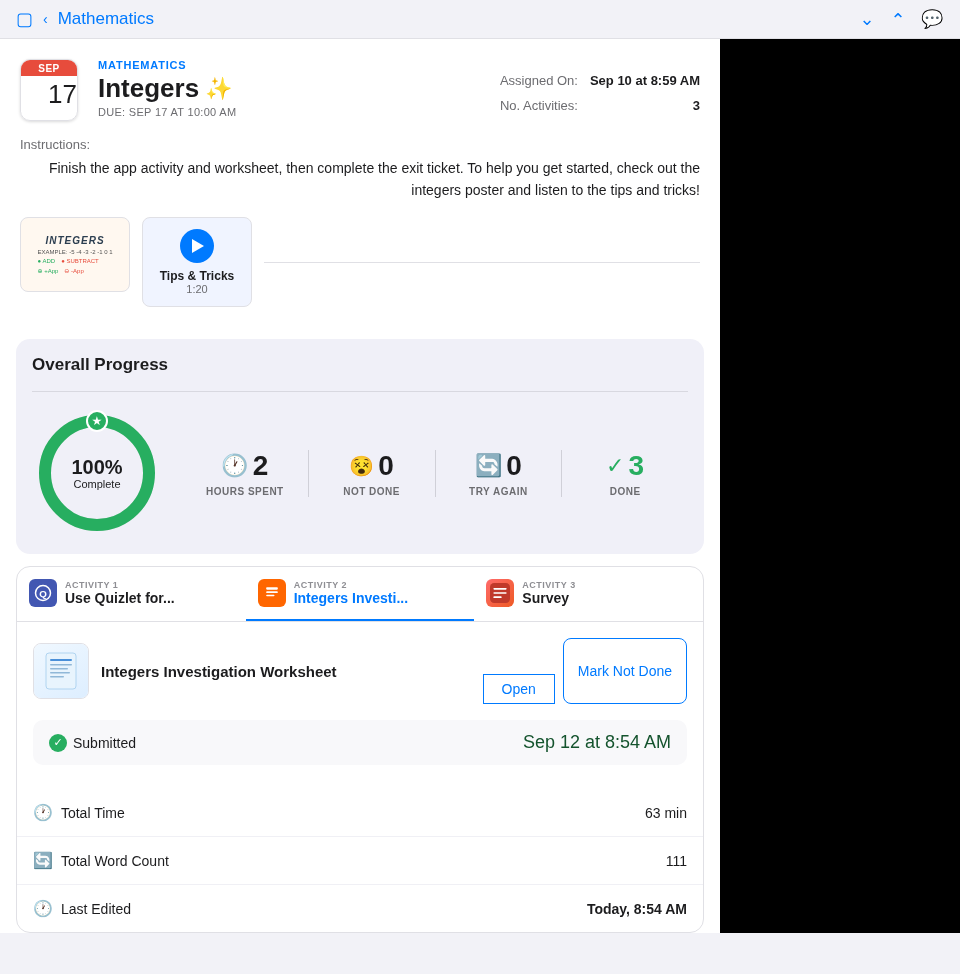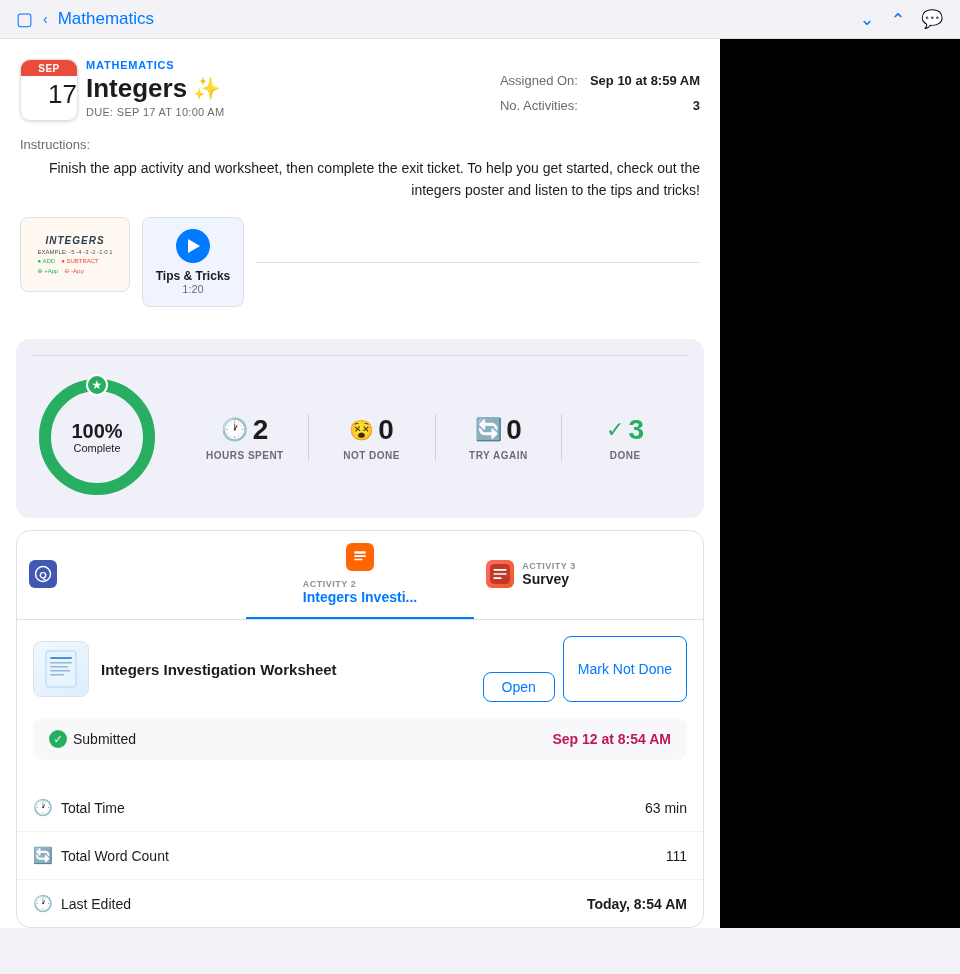--- a/index.html
+++ b/index.html
@@ -54,21 +54,21 @@
 
     .right-panel {
       width: 240px;
       background: #000000;
     }
 
     
     .assignment-header {
       display: flex;
       padding: 20px 20px 16px 20px;
-      gap: 8px;
+      gap: 20px;
     }
 
     .calendar-icon {
       width: 58px;
       height: 62px;
       border-radius: 10px;
       border: 1px solid #e0e0e5;
       overflow: hidden;
       flex-shrink: 0;
       box-shadow: 0 1px 3px rgba(0,0,0,0.15);
@@ -200,21 +200,21 @@
     .integers-row {
       display: flex;
       gap: 6px;
       margin-top: 3px;
       font-size: 6px;
     }
     .int-add { color: #27ae60; font-size: 6px; }
     .int-sub { color: #e74c3c; font-size: 6px; }
 
     .attachment-video {
-      width: 102px;
+      width: 110px;
       height: 90px;
       border: 1px solid #e0e0e5;
       border-radius: 8px;
       background: #f0f4ff;
       display: flex;
       flex-direction: column;
       align-items: center;
       justify-content: center;
       cursor: pointer;
       padding: 8px;
@@ -392,21 +392,20 @@
       padding: 12px 12px;
       display: flex;
       align-items: center;
       gap: 8px;
       cursor: pointer;
       border-bottom: 2px solid transparent;
       position: relative;
     }
     .activity-tab.active {
       border-bottom: 2px solid #007aff;
-      flex-direction: column;
     }
 
     .activity-tab-icon {
       width: 28px;
       height: 28px;
       border-radius: 6px;
       flex-shrink: 0;
     }
     .activity-tab-icon.quizlet {
       background: #4257b2;
@@ -504,21 +503,21 @@
       color: #1c1c1e;
     }
 
     .file-actions {
       display: flex;
       gap: 8px;
     }
     .btn-open {
       padding: 6px 18px;
       border: 1.5px solid #007aff;
-      border-radius: 8px;
+      border-radius: 0;
       background: #fff;
       color: #007aff;
       font-size: 14px;
       font-weight: 500;
       cursor: pointer;
       margin-top: 36px;
     }
     .btn-mark-not-done {
       padding: 18px 14px;
       border: 1.5px solid #007aff;
@@ -553,23 +552,23 @@
       height: 18px;
       border-radius: 50%;
       background: #27ae60;
       display: flex;
       align-items: center;
       justify-content: center;
       color: white;
       font-size: 11px;
     }
     .submitted-date {
-      font-size: 14px;
-      color: #be185d;
-      font-weight: 700;
+      font-size: 18px;
+      color: #14532d;
+      font-weight: 400;
     }
 
     
     .detail-rows {
       margin-top: 8px;
     }
     .detail-row {
       display: flex;
       align-items: center;
       justify-content: space-between;
@@ -672,20 +671,21 @@
           <div class="play-triangle"></div>
         </div>
         <div class="video-title">Tips &amp; Tricks</div>
         <div class="video-duration">1:20</div>
       </div>
 
       <div class="attachment-divider"></div>
     </div>
 
     <div class="progress-section">
+      <div class="progress-title">Overall Progress</div>
       <div class="progress-divider"></div>
 
       <div class="progress-stats">
 
         <div class="donut-container">
           <svg class="donut-svg" viewBox="0 0 130 130">
 
             <circle cx="65" cy="65" r="52" fill="none" stroke="#e0e0e0" stroke-width="12"></circle>
 
             <circle cx="65" cy="65" r="52" fill="none" stroke="#27ae60" stroke-width="12" stroke-dasharray="326.7 326.7" stroke-dashoffset="0" stroke-linecap="round"></circle>
@@ -733,20 +733,24 @@
     <div class="activities-section">
 
       <div class="activities-tabs">
 
         <div class="activity-tab">
           <div class="activity-tab-icon quizlet">
             <svg width="18" height="18" viewBox="0 0 24 24" fill="white">
                 <circle cx="12" cy="12" r="10" fill="none" stroke="white" stroke-width="2"></circle>
                 <text x="12" y="17" text-anchor="middle" fill="white" font-size="13" font-weight="bold">Q</text>
               </svg>
+          </div>
+          <div class="activity-tab-text">
+            <div class="activity-tab-number">ACTIVITY 1</div>
+            <div class="activity-tab-name">Use Quizlet for...</div>
           </div>
         </div>
 
         <div class="activity-tab active">
           <div class="activity-tab-icon pages">
             <svg width="20" height="20" viewBox="0 0 24 24" fill="none">
               <rect width="24" height="24" fill="#ff6600" rx="5"></rect>
               <rect x="5" y="5" width="14" height="3" rx="1" fill="white"></rect>
               <rect x="5" y="10" width="14" height="2" rx="1" fill="white"></rect>
               <rect x="5" y="14" width="10" height="2" rx="1" fill="white"></rect>

